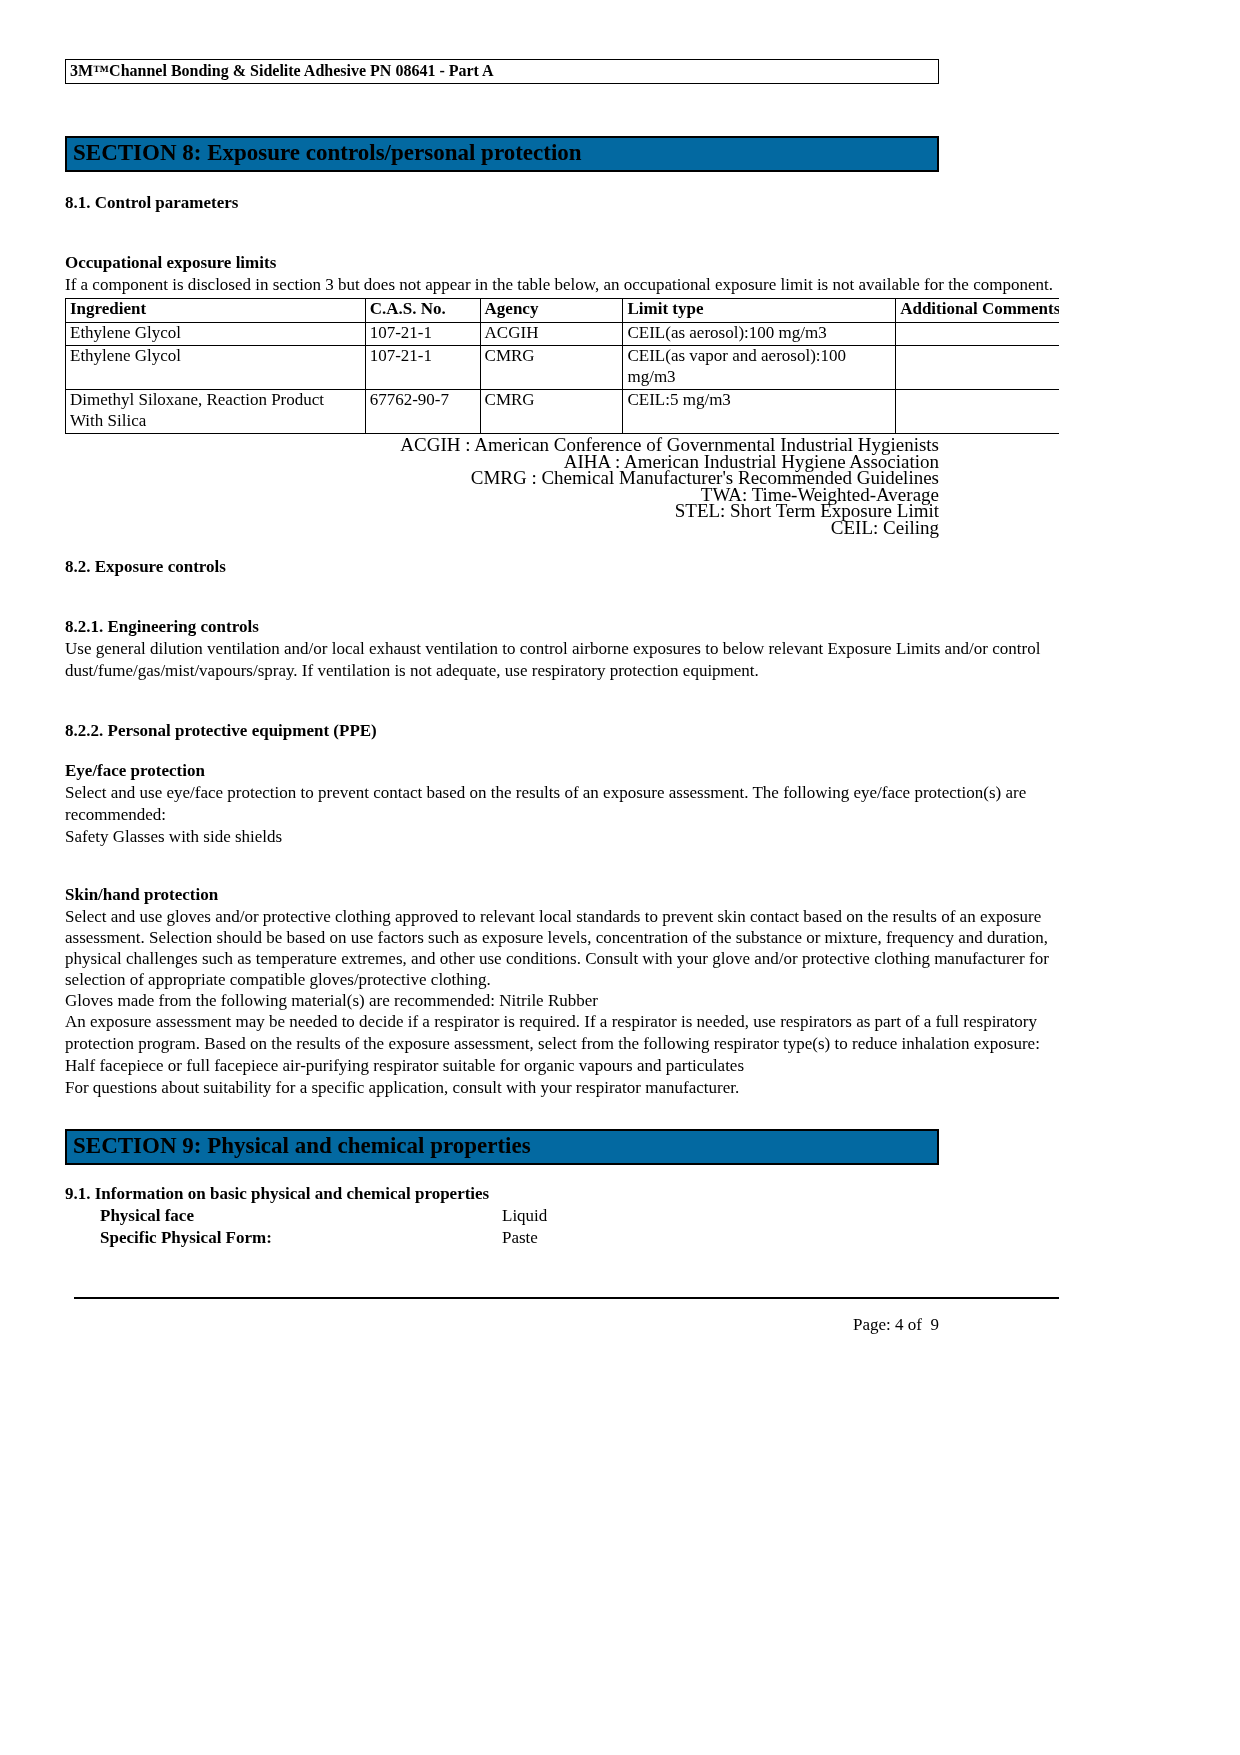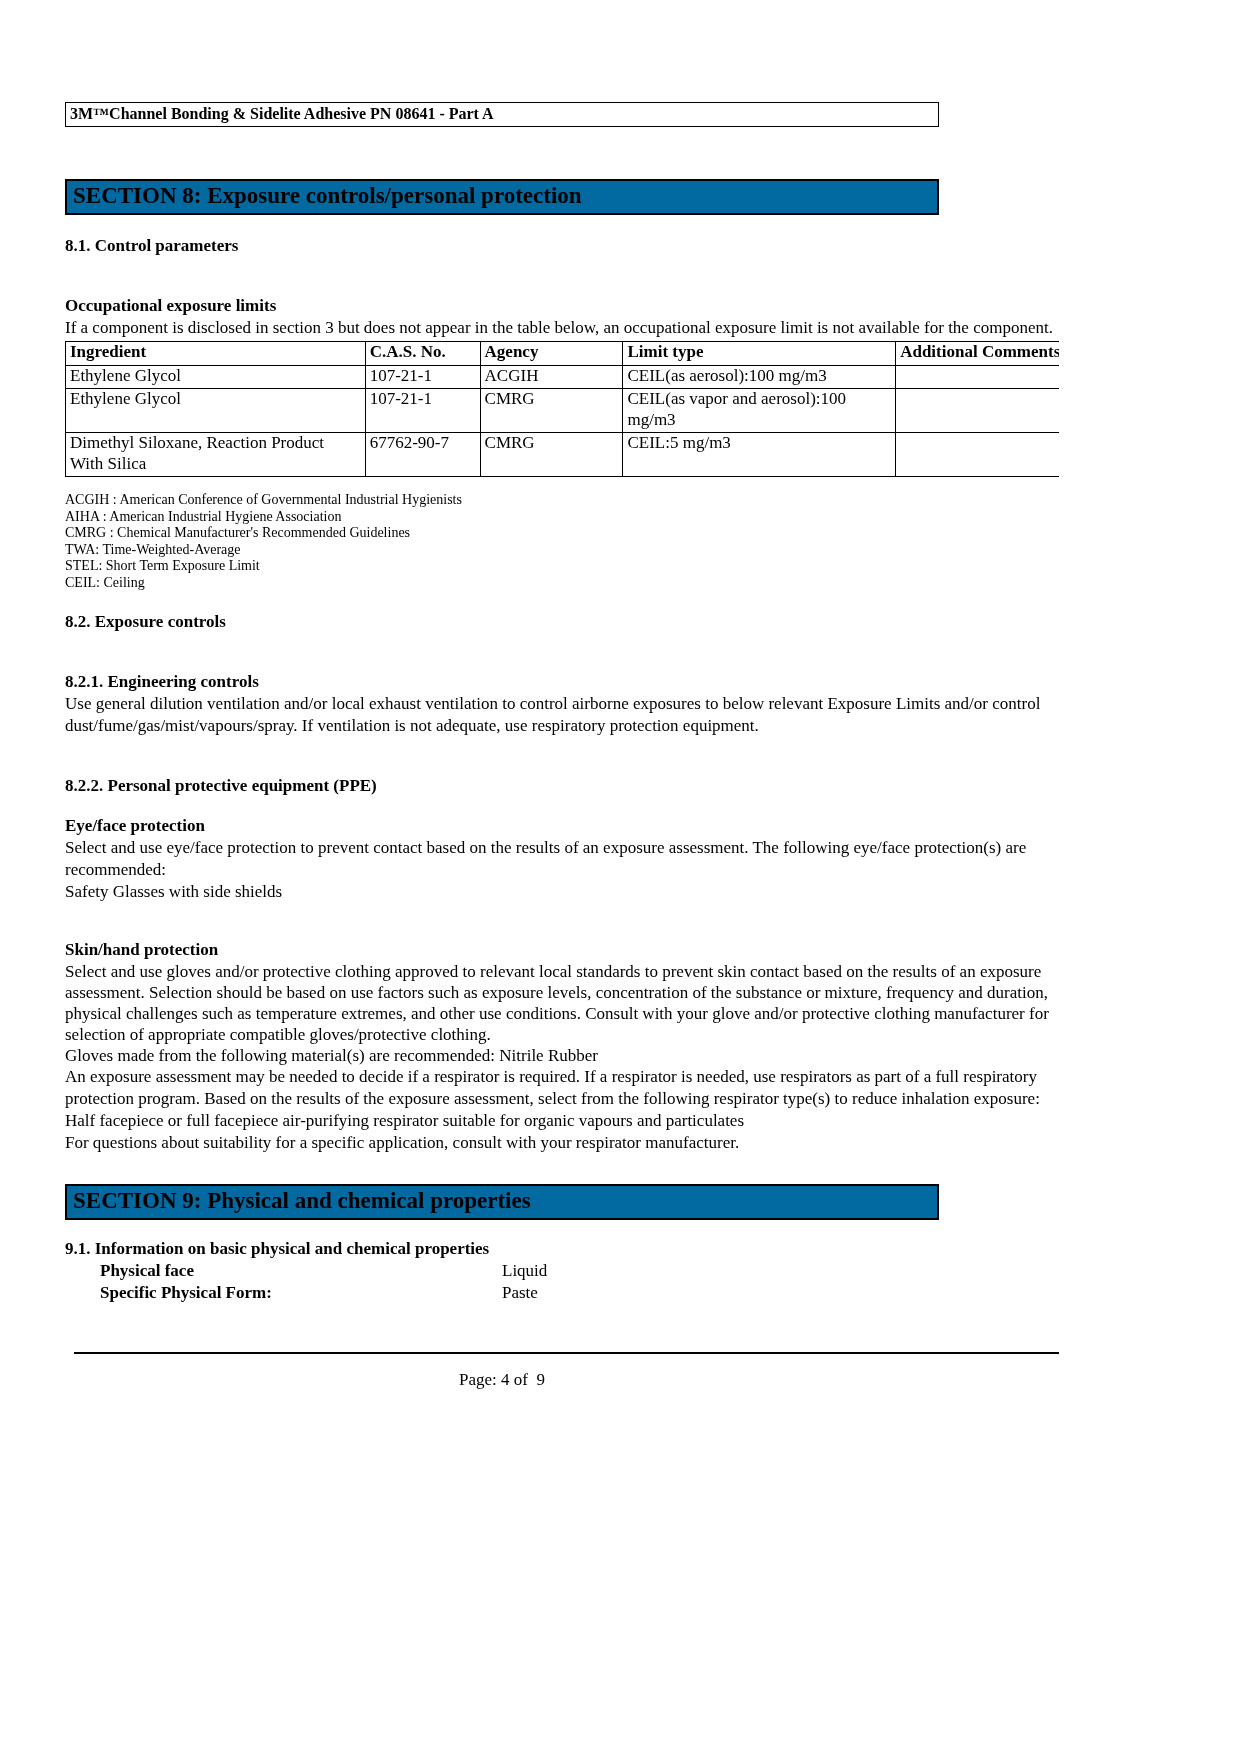--- a/index.html
+++ b/index.html
@@ -4,21 +4,21 @@
 <style>
   html, body { margin: 0; padding: 0; background: #ffffff; }
   .page {
     position: relative;
     width: 1059px;
     height: 1755px;
     background: #ffffff;
     color: #000000;
     font-family: "Liberation Serif", "DejaVu Serif", serif;
     box-sizing: border-box;
-    padding: 102px 120px 0 65px;
+    padding: 59px 120px 0 65px;
     overflow: hidden;
   }
 
   .doc-header-box {
     border: 1px solid #000;
     font-weight: bold;
     font-size: 16px;
     line-height: 20px;
     padding: 1px 4px 2px 4px;
   }
@@ -55,35 +55,35 @@
   table.oel th, table.oel td {
     border: 1px solid #000;
     padding: 0 4px 2px 4px;
     vertical-align: top;
     text-align: left;
     line-height: 20.5px;
     font-size: 17px;
   }
   table.oel th { font-weight: bold; }
 
-  .abbr { font-size: 14px; line-height: 16.5px; margin-top: 15px; }
+  .abbr { font-size: 19px; line-height: 16.5px; margin-top: 3px; text-align: right; }
 
   .prop-row { display: flex; font-size: 17px; line-height: 22px; }
   .prop-label { font-weight: bold; padding-left: 35px; width: 402px; box-sizing: content-box; flex: 0 0 auto; }
   .prop-value { flex: 1 1 auto; }
 
   .footer-rule {
     border-top: 2px solid #000;
     width: 1043px;
     margin-left: 9px;
     margin-top: 48px;
     height: 0;
   }
   .page-num {
-    text-align: center;
+    text-align: right;
     font-size: 17px;
     margin-top: 16px;
     white-space: pre;
   }
 </style>
 </head>
 <body>
 
 <div class="page">
 

